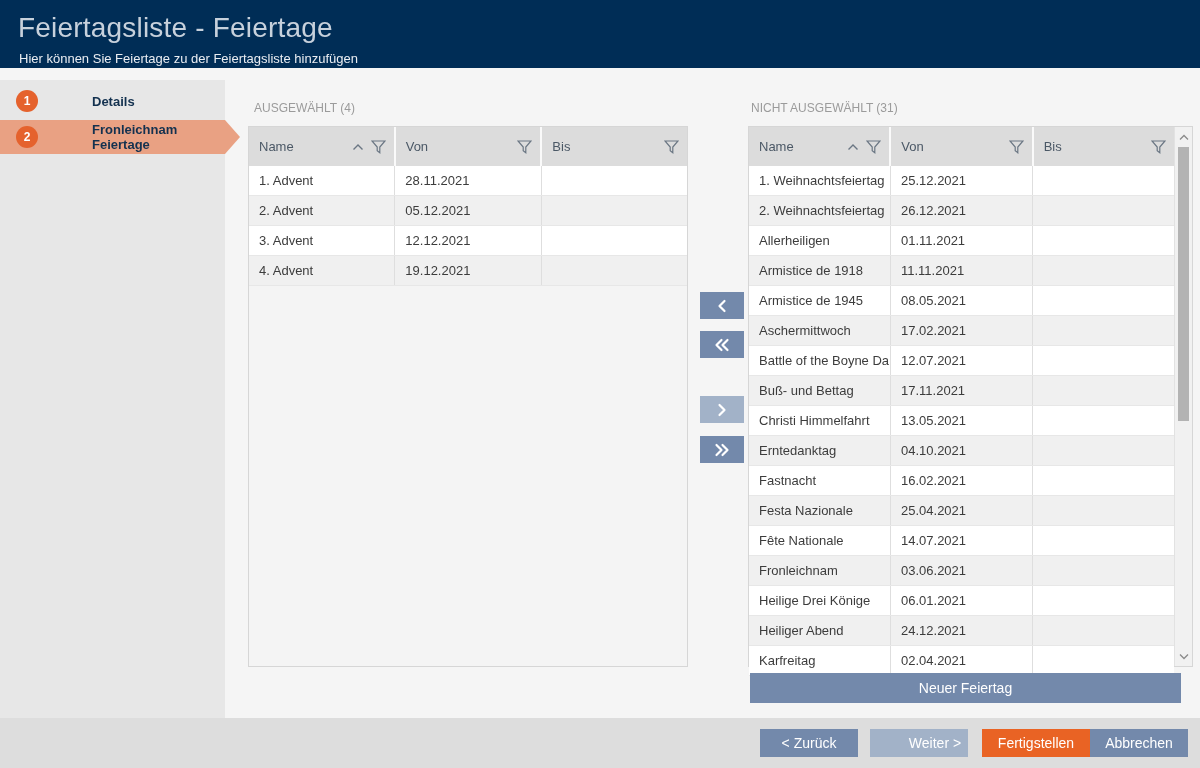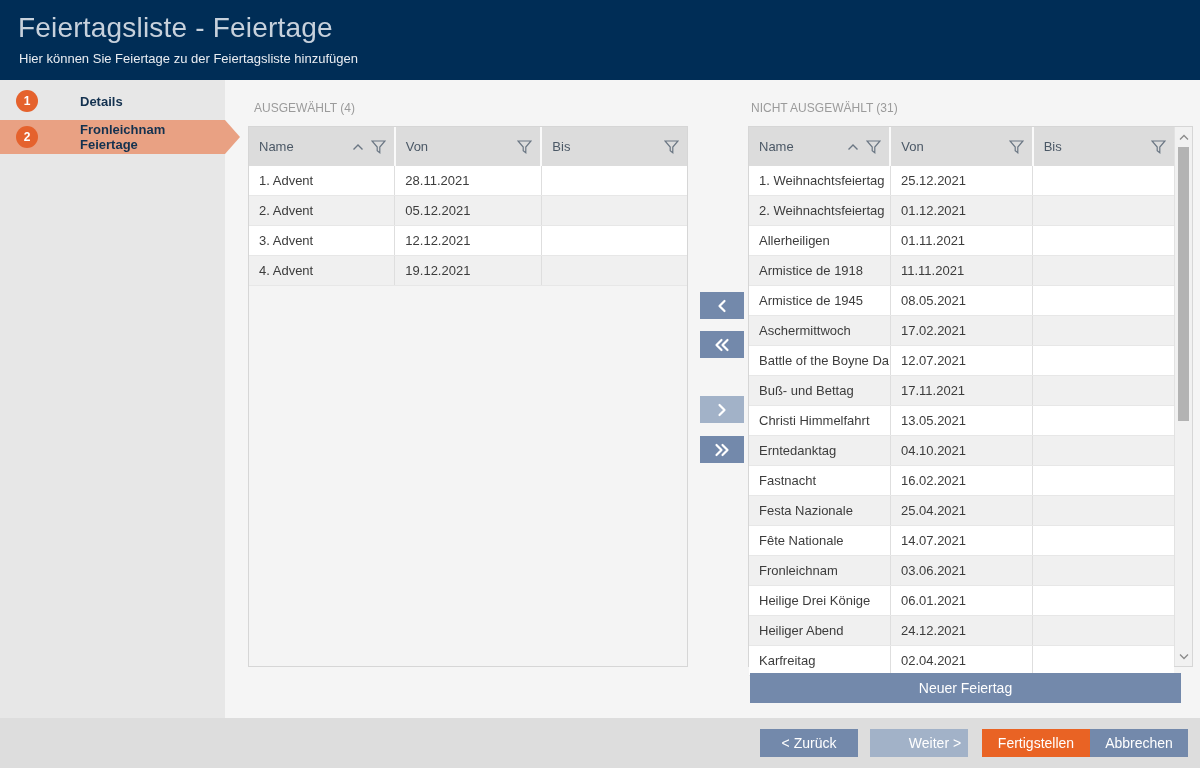--- a/index.html
+++ b/index.html
@@ -1,33 +1,33 @@
 <!DOCTYPE html>
 <html><head>
 <meta charset="utf-8">
 <style>
   html,body{margin:0;padding:0;}
   body{font-family:"Liberation Sans",sans-serif;background:#f5f5f5;}
   .app{position:relative;width:1200px;height:768px;overflow:hidden;background:#f5f5f5;}
 
   
-  .hdr{position:absolute;left:0;top:0;width:1200px;height:80px;background:#002d56;}
+  .hdr{position:absolute;left:0;top:0;width:1200px;height:68px;background:#002d56;}
   .hdr-title{position:absolute;left:18px;top:12px;font-size:28px;font-weight:300;color:#c7d1dc;letter-spacing:.2px;}
   .hdr-sub{position:absolute;left:19px;top:51px;font-size:13px;color:#e9edf2;}
 
   
   .sidebar{position:absolute;left:0;top:80px;width:225px;height:638px;background:#e7e7e7;}
   .step{position:absolute;left:0;width:225px;display:flex;align-items:center;cursor:pointer;}
   .step1{top:4px;height:34px;}
   .step2{top:40px;height:34px;background:#e9a183;}
   .step2::after{content:"";position:absolute;right:-15px;top:0;width:0;height:0;
     border-top:17px solid transparent;border-bottom:17px solid transparent;border-left:15px solid #e9a183;}
   .step-num{width:22px;height:22px;margin-left:16px;border-radius:50%;background:#e5622d;color:#fff;
     font-size:12px;font-weight:bold;display:flex;align-items:center;justify-content:center;flex:none;}
-  .step-label{margin-left:6px;font-size:13px;color:#13314f;font-weight:600;padding-left:36px;}
+  .step-label{margin-left:18px;font-size:13px;color:#13314f;font-weight:600;padding-left:36px;}
 
   
   .panel-label{position:absolute;font-size:12px;color:#9b9b9b;}
   .lbl-left{left:254px;top:101px;}
   .lbl-right{left:751px;top:101px;}
 
   .tablebox{position:absolute;top:126px;background:#f4f4f4;border:1px solid #d6d6d6;box-sizing:border-box;}
   .box-left{left:248px;width:440px;height:541px;}
   .box-right{left:748px;width:445px;height:541px;display:flex;}
   .tbl-main{flex:1;min-width:0;display:flex;flex-direction:column;}
@@ -207,21 +207,21 @@
         </div>
       </div>
       <div class="tbody" id="right-tbody">
           <div class="trow">
             <div class="tcell">1. Weihnachtsfeiertag</div>
             <div class="tcell">25.12.2021</div>
             <div class="tcell"></div>
           </div>
           <div class="trow alt">
             <div class="tcell">2. Weihnachtsfeiertag</div>
-            <div class="tcell">01.12.2021</div>
+            <div class="tcell">26.12.2021</div>
             <div class="tcell"></div>
           </div>
           <div class="trow">
             <div class="tcell">Allerheiligen</div>
             <div class="tcell">01.11.2021</div>
             <div class="tcell"></div>
           </div>
           <div class="trow alt">
             <div class="tcell">Armistice de 1918</div>
             <div class="tcell">11.11.2021</div>

